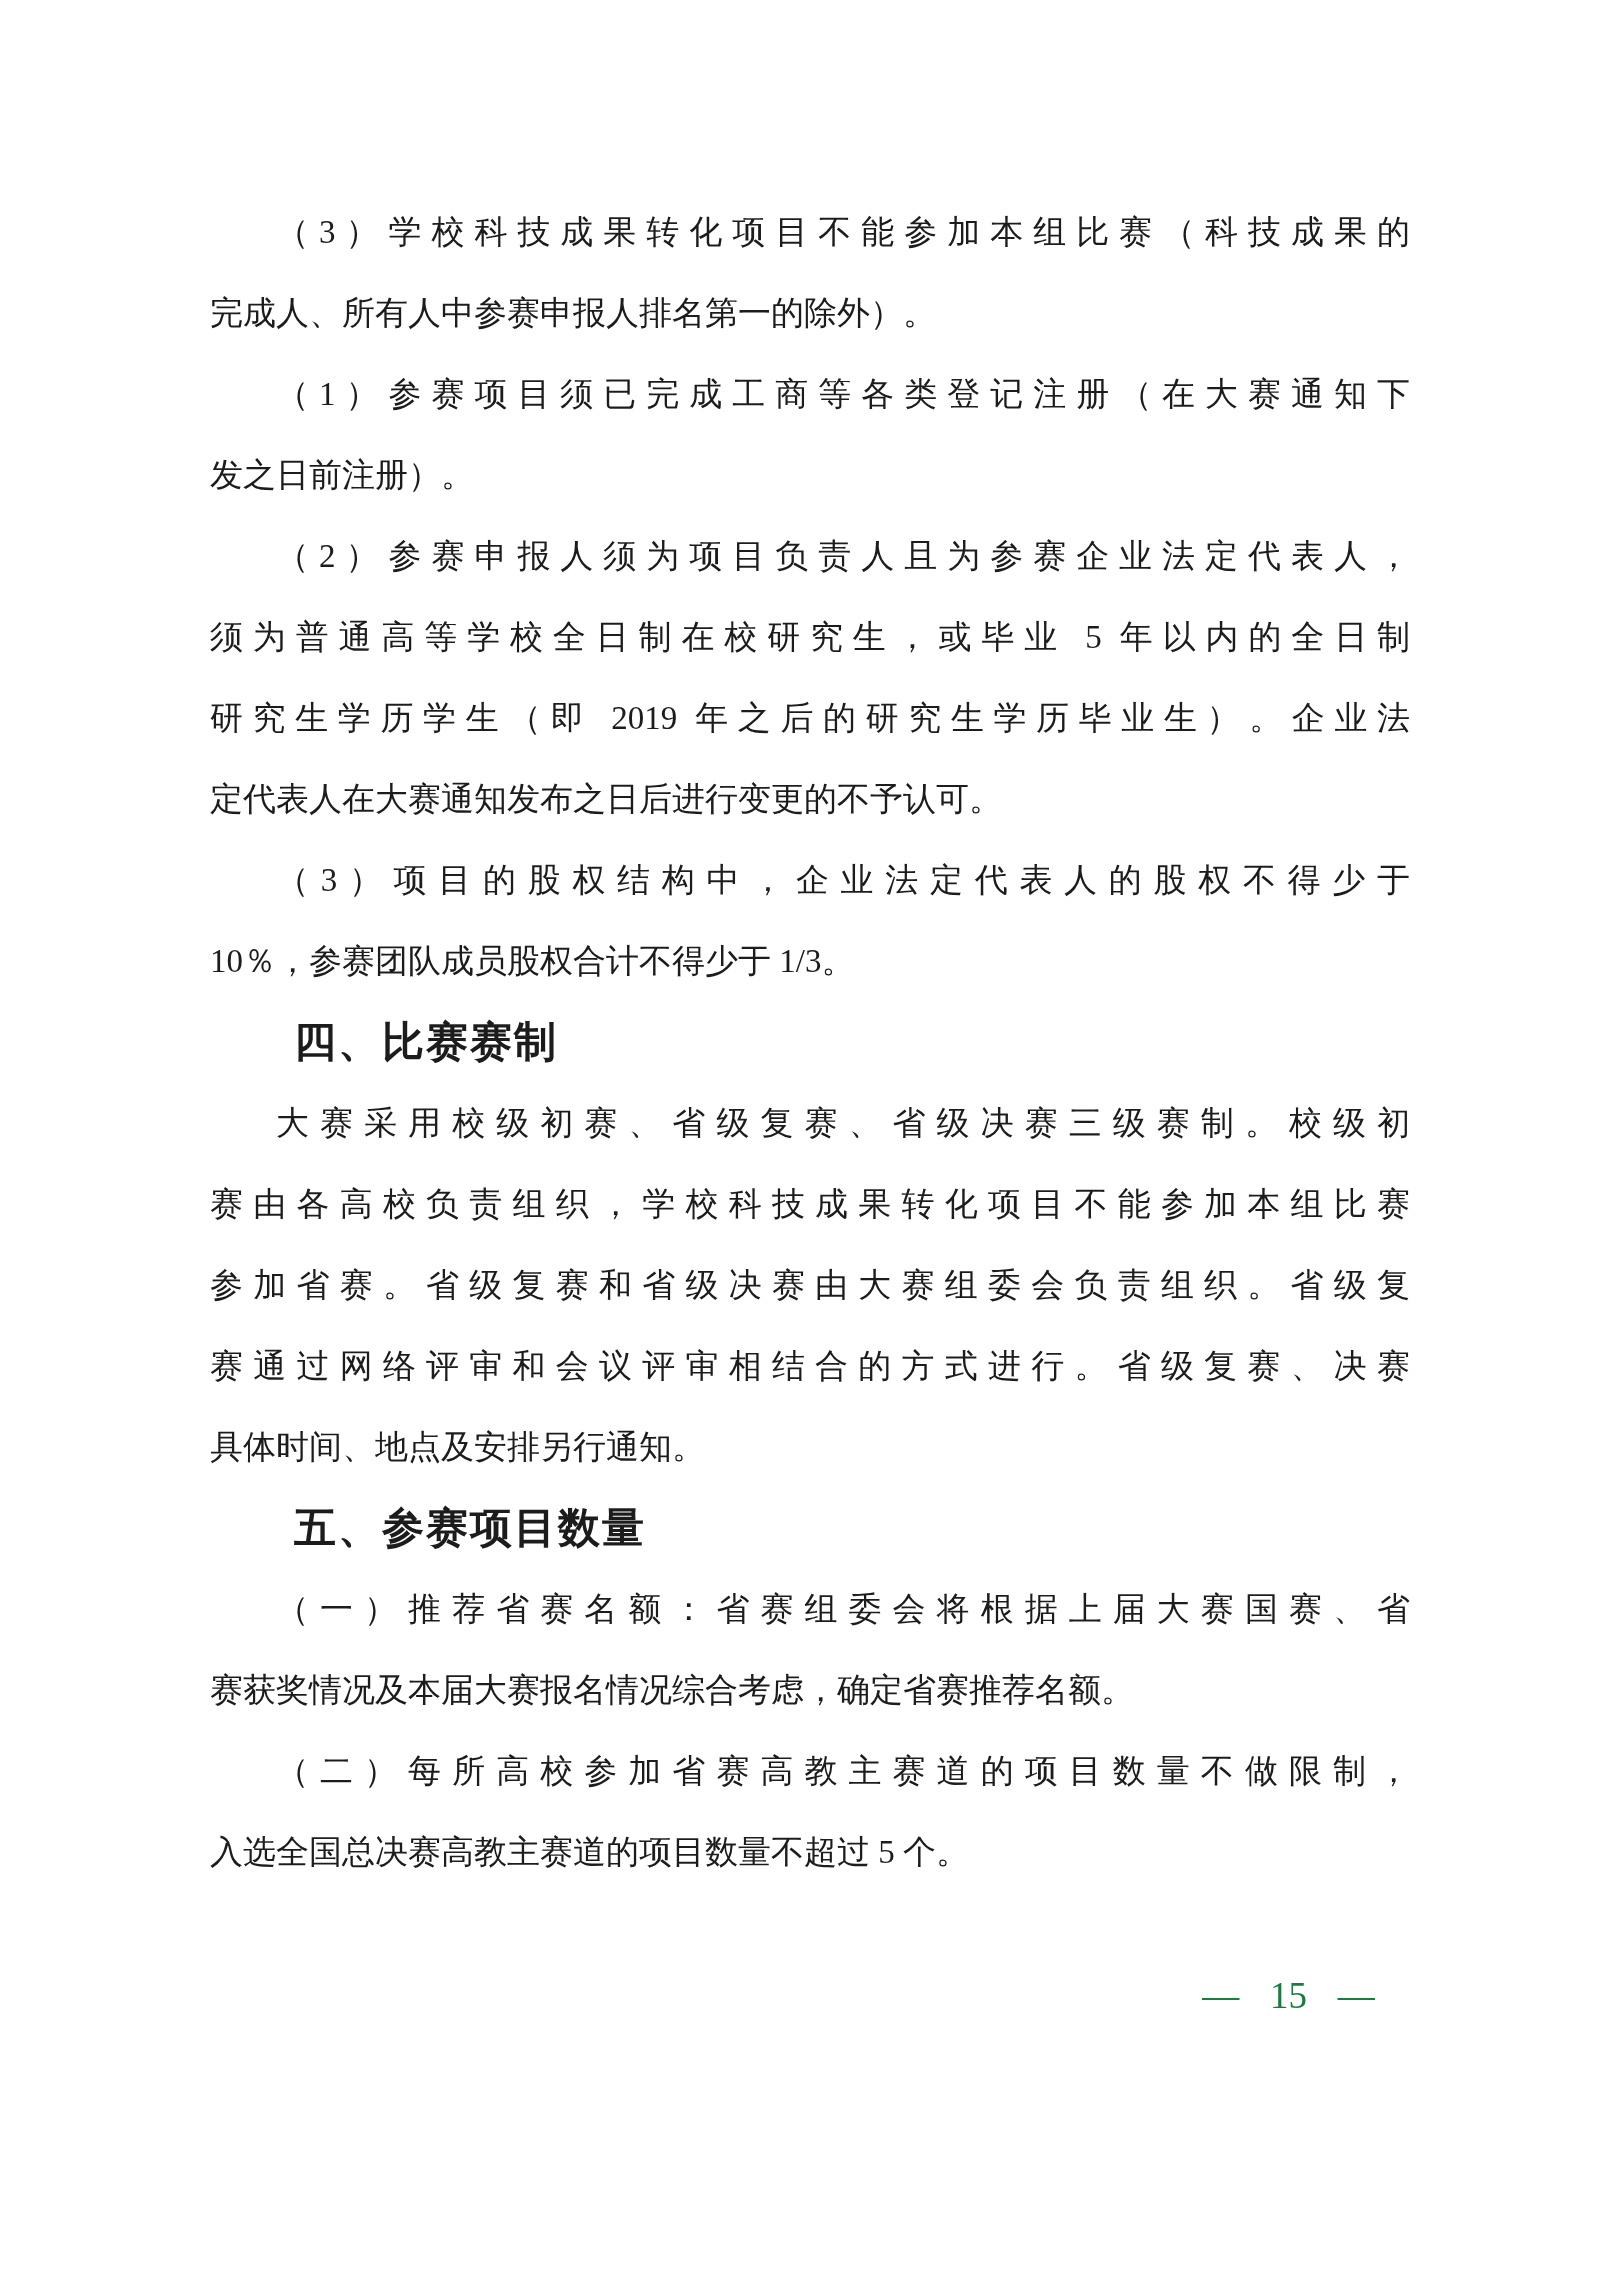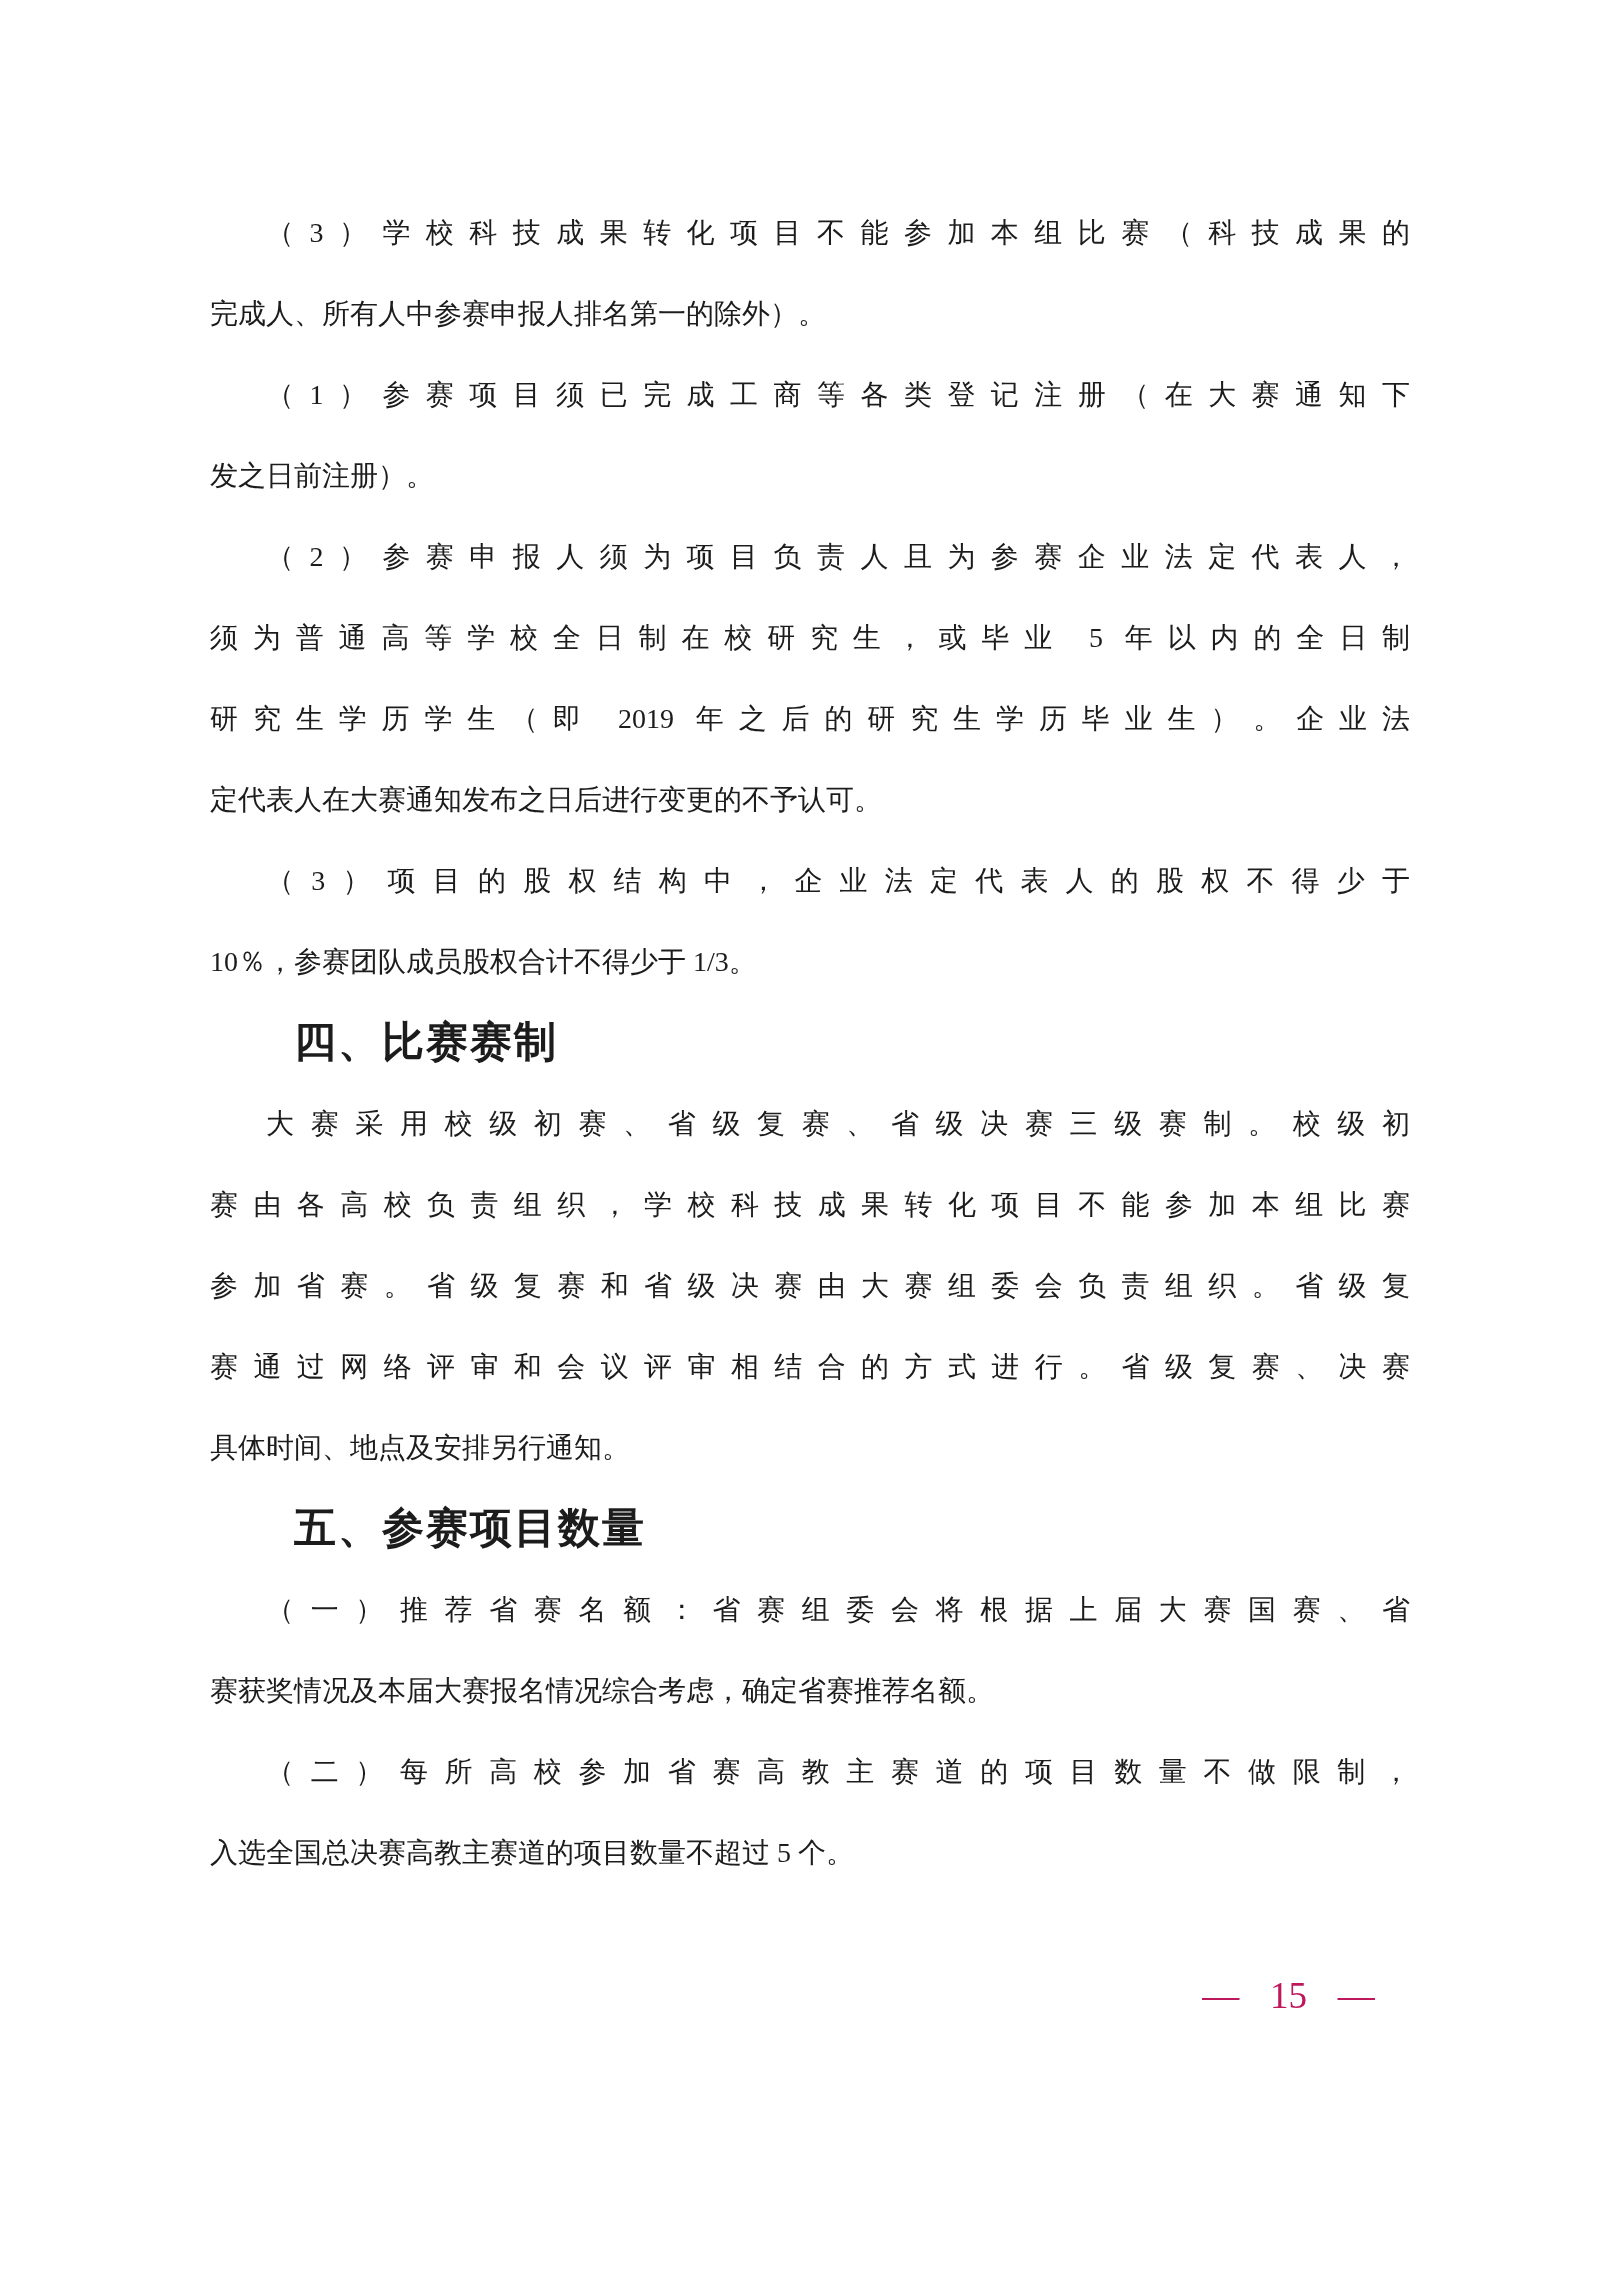--- a/index.html
+++ b/index.html
@@ -18,21 +18,21 @@
     font-family: "Liberation Serif", "DejaVu Serif", serif;
   }
   .content {
     position: absolute;
     left: 210px;
     top: 192px;
     width: 1200px;
   }
   .para { margin: 0; }
   .line {
-    font-size: 28px;
+    font-size: 33px;
     line-height: 81px;
     white-space: nowrap;
     text-align: justify;
     text-align-last: left;
   }
   .line.first { text-indent: 2em; }
   .line.fill  { text-align-last: justify; }
   .para.heading .line {
     font-family: Liberation Serif, serif;
     font-weight: 700;
@@ -41,21 +41,21 @@
   }
   .footer {
     position: absolute;
     left: 1127px;
     top: 1971px;
     width: 323px;
     line-height: 49px;
     font-size: 37px;
     text-align: center;
     word-spacing: 21.6px;
-    color: #be185d;
+    color: #15803d;
   }
 </style>
 </head>
 <body>
 
 <div class="page">
   <div class="content" id="content">
       <div class="para">
         <div class="line first fill">（3）学校科技成果转化项目不能参加本组比赛（科技成果的</div>
         <div class="line">完成人、所有人中参赛申报人排名第一的除外）。</div>

